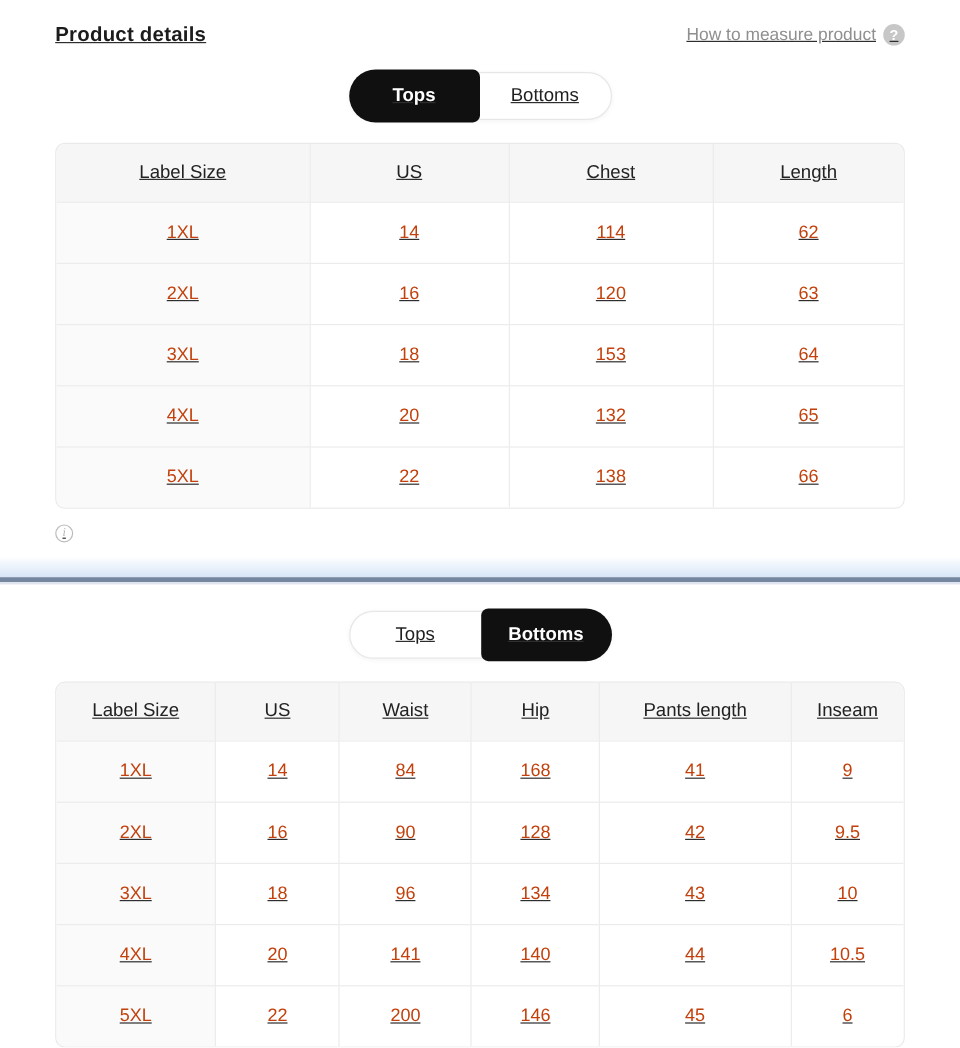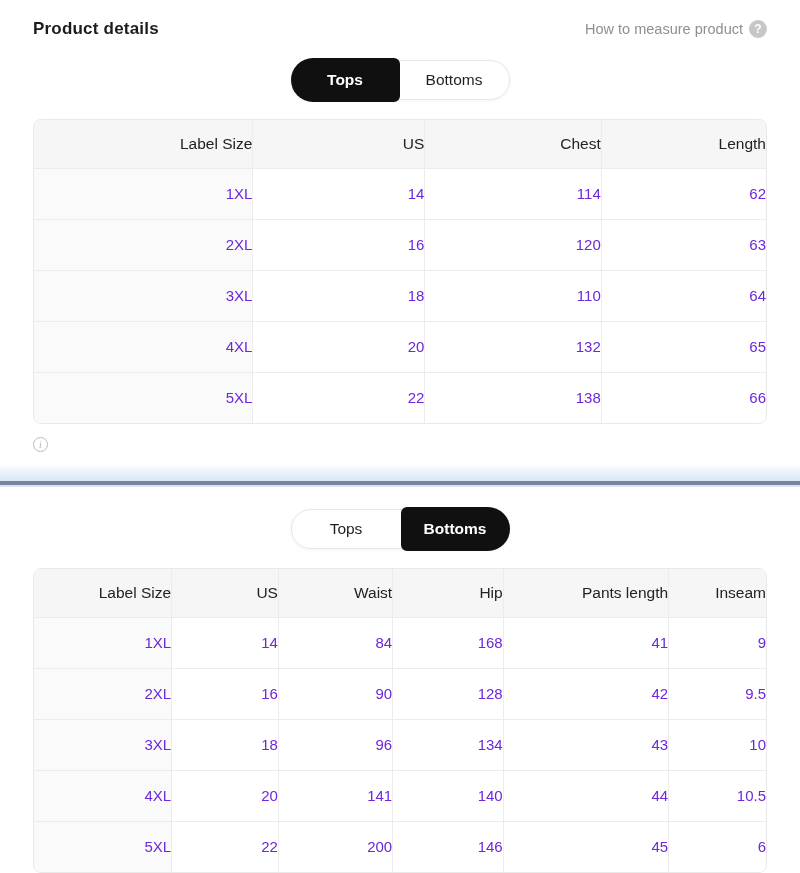--- a/index.html
+++ b/index.html
@@ -1,21 +1,21 @@
 <!DOCTYPE html>
 <html><head>
 <meta charset="utf-8">
 <style>
   * { margin: 0; padding: 0; box-sizing: border-box; }
   html, body { width: 800px; height: 873px; background: #ffffff; overflow: hidden; }
   body { font-family: "Liberation Sans", "DejaVu Sans", sans-serif; color: #2e2e2e; }
 
   .page { width: 800px; height: 873px; background: #fff; }
 
-  .panel { padding: 0 33px; }
+  .panel { padding: 0 46px; text-decoration: underline; }
 
   
   .header-row {
     display: flex; justify-content: space-between; align-items: center;
     padding-top: 17px; height: 40px;
   }
   .page-title { font-size: 17px; font-weight: 600; color: #1c1c1c; letter-spacing: .2px; }
   .help {
     display: flex; align-items: center; gap: 6px; cursor: pointer;
     font-size: 14.5px; color: #8f8f8f; text-align: right;
@@ -49,30 +49,30 @@
   .tab.active.last  { border-radius: 6px 22px 22px 6px; margin-right: -1px; }
 
   
   .table-wrap {
     margin-top: 19px;
     border: 1px solid #e9e9e9; border-radius: 8px; overflow: hidden;
     background: #fff;
   }
   table { width: 100%; border-collapse: collapse; table-layout: fixed; }
   th, td {
-    text-align: right; vertical-align: middle;
+    text-align: center; vertical-align: middle;
     border-right: 1px solid #ececec; border-bottom: 1px solid #ececec;
     font-weight: 400;
   }
   th:last-child, td:last-child { border-right: none; }
   tr:last-child td { border-bottom: none; }
   thead th {
     height: 48px; background: #f6f6f6; font-size: 15.5px; color: #222222;
   }
-  tbody td { height: 51px; font-size: 15px; color: #6d28d9; background: #ffffff; }
+  tbody td { height: 51px; font-size: 15px; color: #c2410c; background: #ffffff; }
   tbody td.rowhead { background: #fafafa; }
 
   
   .note {
     display: flex; align-items: center; gap: 7px;
     margin-top: 13px; font-size: 14.5px; color: #b5b5b5;
   }
   .info-icon {
     width: 15px; height: 15px; flex: 0 0 15px;
     border: 1px solid #bcbcbc; border-radius: 50%;
@@ -134,21 +134,21 @@
             </tr>
             <tr>
               <td class="rowhead">2XL</td>
               <td>16</td>
               <td>120</td>
               <td>63</td>
             </tr>
             <tr>
               <td class="rowhead">3XL</td>
               <td>18</td>
-              <td>110</td>
+              <td>153</td>
               <td>64</td>
             </tr>
             <tr>
               <td class="rowhead">4XL</td>
               <td>20</td>
               <td>132</td>
               <td>65</td>
             </tr>
             <tr>
               <td class="rowhead">5XL</td>

